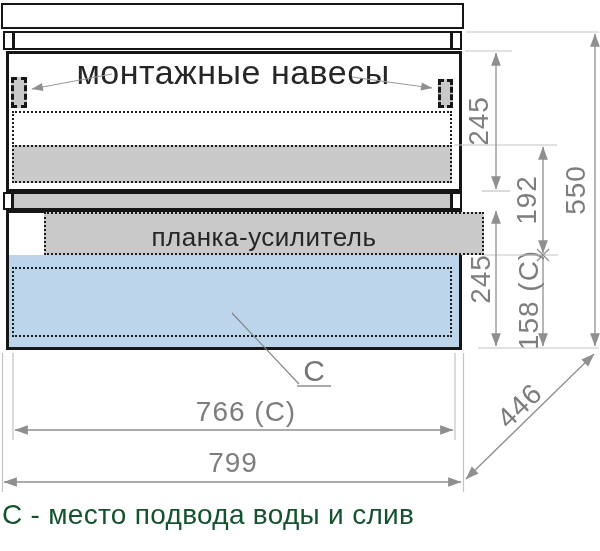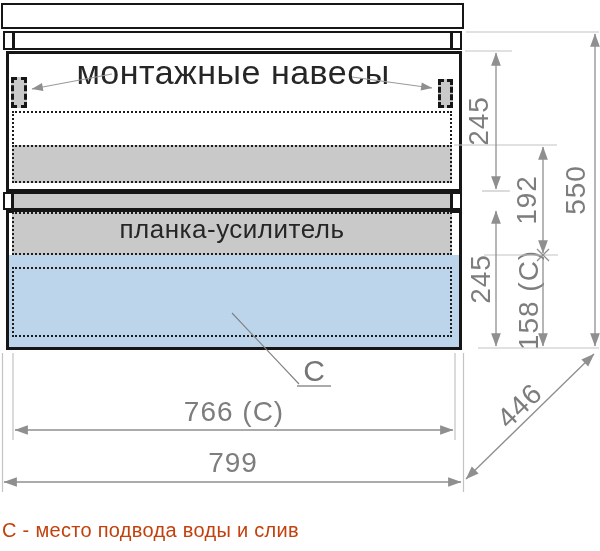--- a/index.html
+++ b/index.html
@@ -28,24 +28,24 @@
     position:absolute;transform:translate(-50%,-50%);white-space:nowrap;
     font-size:28px;font-weight:300;color:#7d7d7d;letter-spacing:1px;
   }
   .rot90{transform:translate(-50%,-50%) rotate(-90deg);}
   .rot45{transform:translate(-50%,-50%) rotate(-44deg);}
   .c-marker{
     position:absolute;transform:translate(-50%,-50%);
     font-size:30px;font-weight:300;color:#757575;
   }
   .caption{
-    position:absolute;left:2px;top:519px;white-space:nowrap;
-    font-size:20px;font-weight:300;color:#c2410c;letter-spacing:.3px;
+    position:absolute;left:2px;top:499px;white-space:nowrap;
+    font-size:28px;font-weight:300;color:#14532d;letter-spacing:.3px;
   }
-  .flex-center{display:flex;align-items:flex-start;justify-content:center;}
+  .flex-center{display:flex;align-items:flex-end;justify-content:center;margin-left:32px;}
   svg.overlay{position:absolute;left:0;top:0;pointer-events:none;}
 </style>
 </head>
 <body>
 
 <div class="canvas">
 
   <div class="abs panel" style="left:1px;top:3px;width:463px;height:26px;"></div>
 
   <div class="abs panel" style="left:3px;top:31px;width:11px;height:19px;"></div>
@@ -74,21 +74,21 @@
 
   <div class="abs dotted" style="left:12px;top:267px;width:440px;height:70px;"></div>
 
   <div class="label" style="left:233px;top:72px;">монтажные навесы</div>
 
   <div class="dim rot90" style="left:479px;top:121px;">245</div>
   <div class="dim rot90" style="left:481px;top:279px;">245</div>
   <div class="dim rot90" style="left:527px;top:200px;">192</div>
   <div class="dim rot90" style="left:529px;top:300px;">158 (С)</div>
   <div class="dim rot90" style="left:576px;top:190px;">550</div>
-  <div class="dim" style="left:234px;top:412px;">766 (С)</div>
+  <div class="dim" style="left:246px;top:412px;">766 (С)</div>
   <div class="dim" style="left:233px;top:463px;">799</div>
   <div class="dim rot45" style="left:520px;top:406px;">446</div>
 
   <div class="c-marker" style="left:314px;top:371px;">С</div>
 
   <div class="caption">С - место подвода воды и слив</div>
 
   <svg class="overlay" width="600" height="551" viewBox="0 0 600 551">
     <defs>
       <marker id="arr" viewBox="0 0 10 8" refX="9.5" refY="4" markerWidth="11" markerHeight="9" orient="auto-start-reverse">

